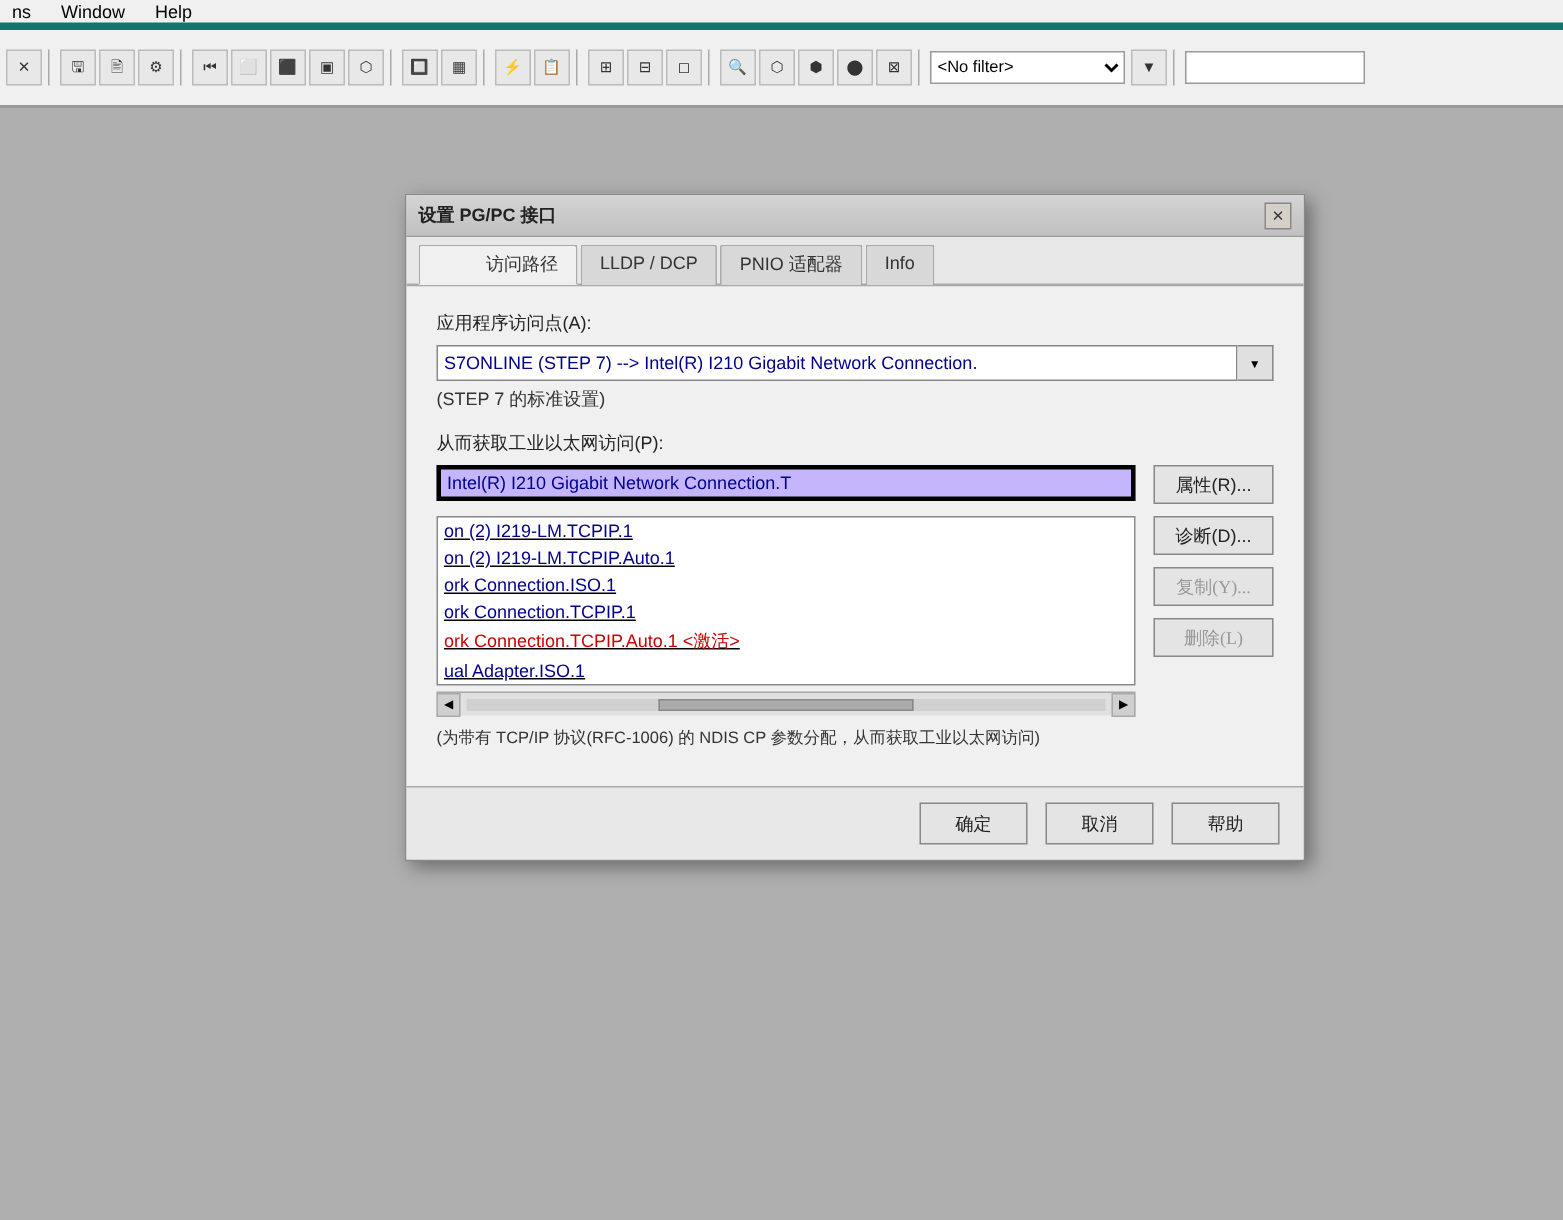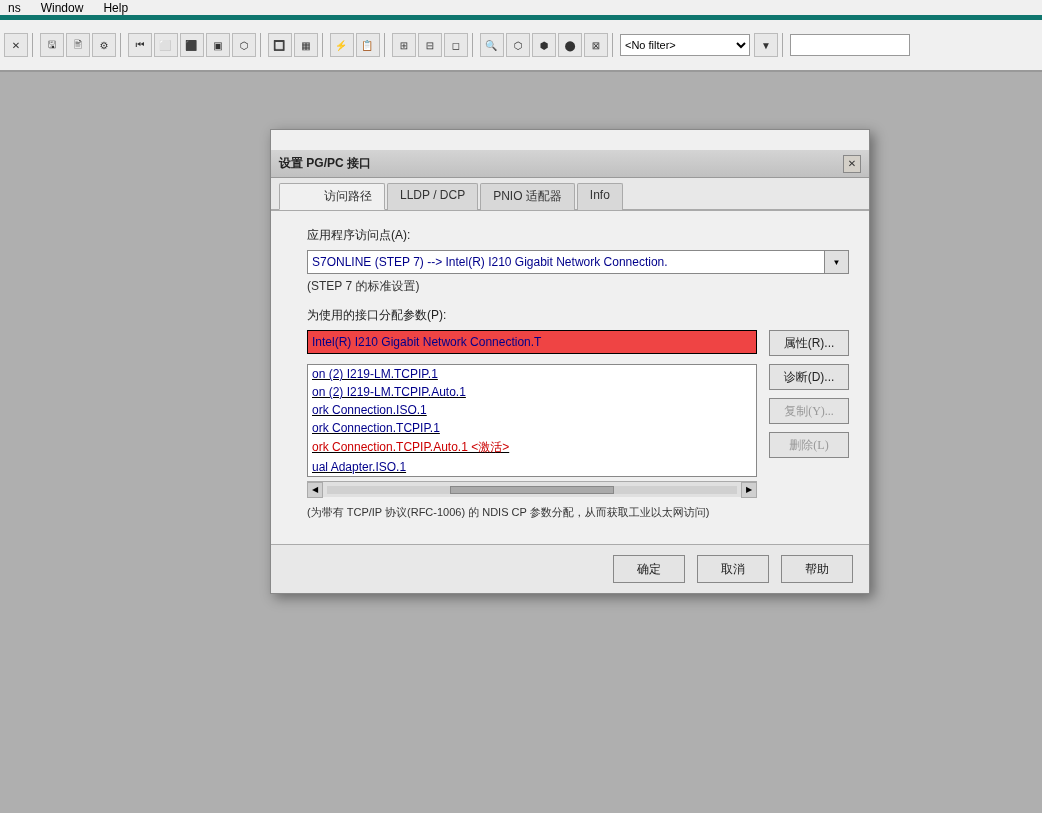--- a/index.html
+++ b/index.html
@@ -97,21 +97,20 @@
     }
 
     .dialog-titlebar {
       background: linear-gradient(to bottom, #d4d4d4, #c0c0c0);
       height: 28px;
       display: flex;
       align-items: center;
       justify-content: space-between;
       padding: 0 8px;
       border-bottom: 1px solid #999;
-      margin-top: 20px;
     }
     .dialog-title {
       font-size: 12px;
       font-weight: bold;
       color: #222;
     }
     .dialog-close {
       width: 18px;
       height: 18px;
       background: #d4d0c8;
@@ -149,21 +148,20 @@
       border-bottom: 1px solid #f0f0f0;
       font-weight: normal;
       z-index: 1;
       padding-left: 44px;
     }
 
     
     .dialog-content {
       padding: 16px 20px;
       background: #f0f0f0;
-      margin-left: 16px;
     }
 
     .section-label {
       font-size: 12px;
       color: #222;
       margin-bottom: 6px;
     }
 
     .dropdown-row {
       display: flex;
@@ -205,22 +203,22 @@
     }
 
     .interface-input-row {
       display: flex;
       align-items: center;
       margin-bottom: 6px;
     }
     .interface-input {
       flex: 1;
       height: 24px;
-      border: 1px solid #000000;
-      background: #ef4444;
+      border: 3px solid #000000;
+      background: #c4b5fd;
       font-size: 12px;
       padding: 0 4px;
       color: #00008b;
     }
 
     .list-area-container {
       display: flex;
       gap: 12px;
       margin-bottom: 8px;
     }
@@ -424,21 +422,21 @@
 
     <div class="dialog-content">
 
       <div class="section-label">应用程序访问点(A):</div>
       <div class="dropdown-row">
         <div class="dropdown-select" style="display:flex;align-items:center;overflow:hidden;white-space:nowrap;">S7ONLINE (STEP 7)       --&gt; Intel(R) I210 Gigabit Network Connection.</div>
         <div class="dropdown-arrow">▼</div>
       </div>
       <div class="standard-note">(STEP 7 的标准设置)</div>
 
-      <div class="section-label2">为使用的接口分配参数(P):</div>
+      <div class="section-label2">从而获取工业以太网访问(P):</div>
 
       <div class="list-area-container">
         <div style="flex:1; display:flex; flex-direction:column; gap:4px;">
 
           <div class="interface-input-row">
             <div class="interface-input" style="display:flex;align-items:center;overflow:hidden;white-space:nowrap;">Intel(R) I210 Gigabit Network Connection.T</div>
           </div>
 
           <div class="list-box-wrapper">
             <div class="list-box" id="list-box">

